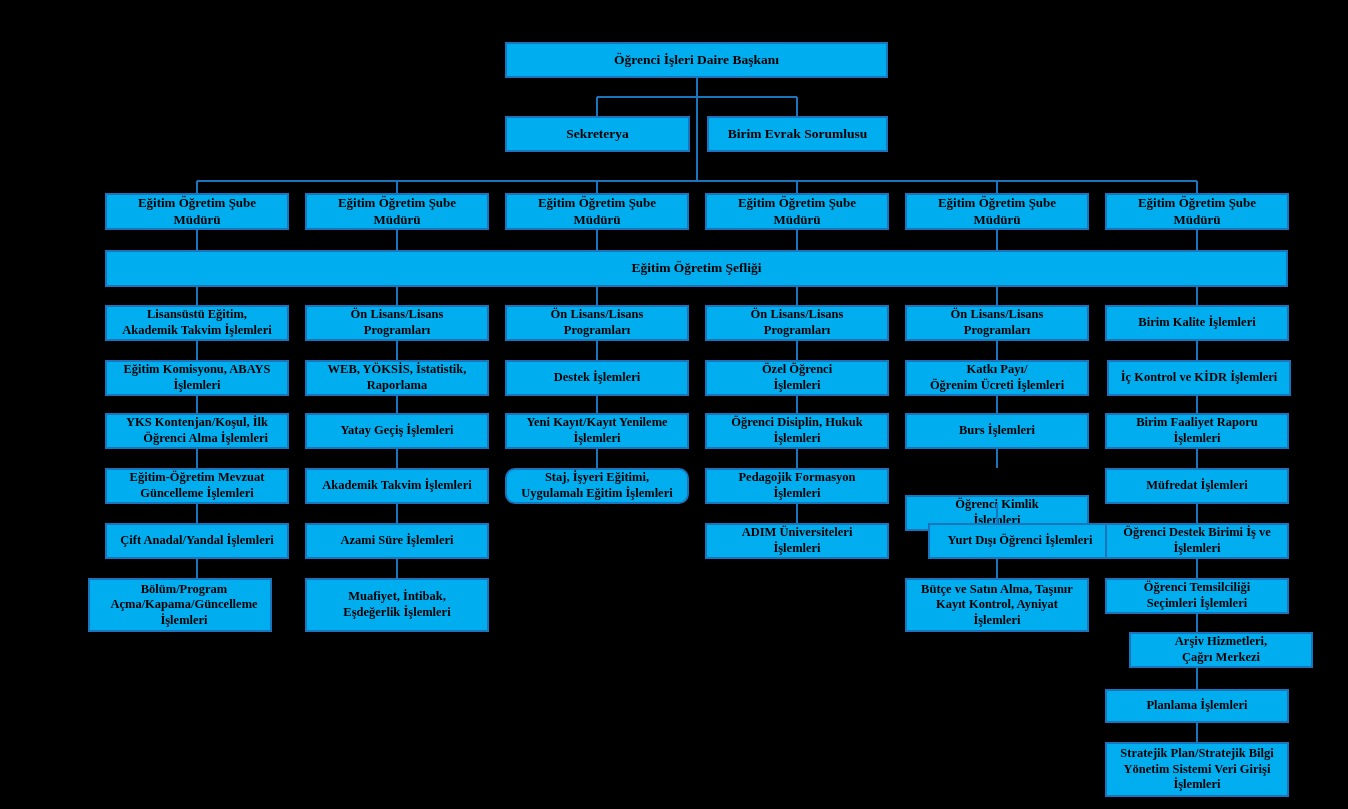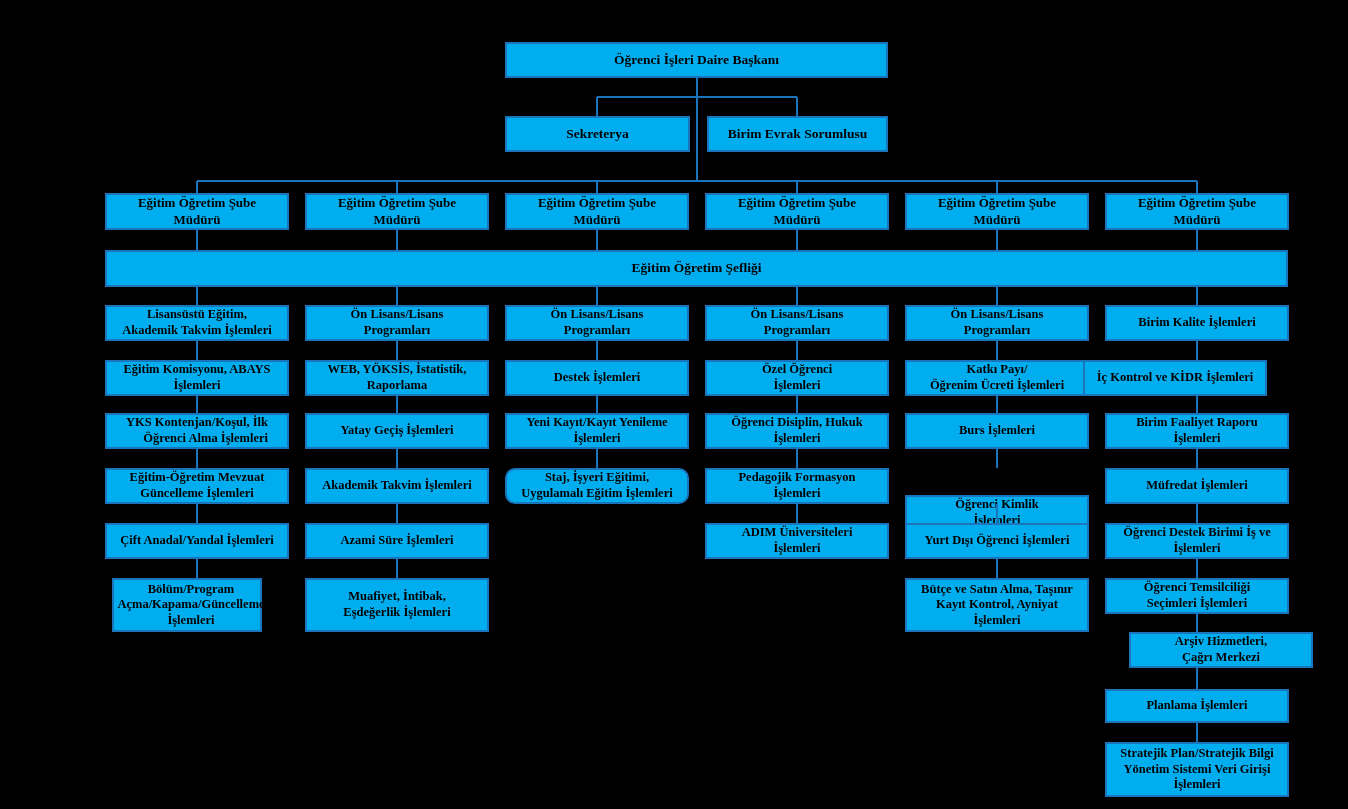--- a/index.html
+++ b/index.html
@@ -78,21 +78,21 @@
   <div>
       <div class="obox cell" style="left: 105px; top: 305px; width: 184px; height: 36px;"><span>Lisansüstü Eğitim,
 Akademik Takvim İşlemleri</span></div>
       <div class="obox cell" style="left: 105px; top: 360px; width: 184px; height: 36px;"><span>Eğitim Komisyonu, ABAYS
 İşlemleri</span></div>
       <div class="obox cell" style="left: 105px; top: 413px; width: 184px; height: 36px; text-align: right;"><span>YKS Kontenjan/Koşul, İlk
 Öğrenci Alma İşlemleri</span></div>
       <div class="obox cell" style="left: 105px; top: 468px; width: 184px; height: 36px;"><span>Eğitim-Öğretim Mevzuat
 Güncelleme İşlemleri</span></div>
       <div class="obox cell" style="left: 105px; top: 523px; width: 184px; height: 36px;"><span>Çift Anadal/Yandal İşlemleri</span></div>
-      <div class="obox cell" style="left: 112px; top: 578px; width: 150px; height: 54px; padding-left: 10px;"><span>Bölüm/Program
+      <div class="obox cell" style="left: 88px; top: 578px; width: 184px; height: 54px; padding-left: 10px;"><span>Bölüm/Program
 Açma/Kapama/Güncelleme
 İşlemleri</span></div>
       <div class="obox cell" style="left: 305px; top: 305px; width: 184px; height: 36px;"><span>Ön Lisans/Lisans
 Programları</span></div>
       <div class="obox cell" style="left: 305px; top: 360px; width: 184px; height: 36px;"><span>WEB, YÖKSİS, İstatistik,
 Raporlama</span></div>
       <div class="obox cell" style="left: 305px; top: 413px; width: 184px; height: 36px;"><span>Yatay Geçiş İşlemleri</span></div>
       <div class="obox cell" style="left: 305px; top: 468px; width: 184px; height: 36px;"><span>Akademik Takvim İşlemleri</span></div>
       <div class="obox cell" style="left: 305px; top: 523px; width: 184px; height: 36px;"><span>Azami Süre İşlemleri</span></div>
       <div class="obox cell" style="left: 305px; top: 578px; width: 184px; height: 54px;"><span>Muafiyet, İntibak,
@@ -114,26 +114,26 @@
 İşlemleri</span></div>
       <div class="obox cell" style="left: 705px; top: 523px; width: 184px; height: 36px;"><span>ADIM Üniversiteleri
 İşlemleri</span></div>
       <div class="obox cell" style="left: 905px; top: 305px; width: 184px; height: 36px;"><span>Ön Lisans/Lisans
 Programları</span></div>
       <div class="obox cell" style="left: 905px; top: 360px; width: 184px; height: 36px;"><span>Katkı Payı/
 Öğrenim Ücreti İşlemleri</span></div>
       <div class="obox cell" style="left: 905px; top: 413px; width: 184px; height: 36px;"><span>Burs İşlemleri</span></div>
       <div class="obox cell" style="left: 905px; top: 468px; width: 184px; height: 36px; margin-top: 27px;"><span>Öğrenci Kimlik
 İşlemleri</span></div>
-      <div class="obox cell" style="left: 905px; top: 523px; width: 184px; height: 36px; justify-content: center;"><span>Yurt Dışı Öğrenci İşlemleri</span></div>
+      <div class="obox cell" style="left: 928px; top: 523px; width: 184px; height: 36px; justify-content: center;"><span>Yurt Dışı Öğrenci İşlemleri</span></div>
       <div class="obox cell" style="left: 905px; top: 578px; width: 184px; height: 54px;"><span>Bütçe ve Satın Alma, Taşınır
 Kayıt Kontrol, Ayniyat
 İşlemleri</span></div>
       <div class="obox cell" style="left: 1105px; top: 305px; width: 184px; height: 36px;"><span>Birim Kalite İşlemleri</span></div>
-      <div class="obox cell" style="left: 1083px; top: 360px; width: 184px; height: 36px; align-items: center;"><span>İç Kontrol ve KİDR İşlemleri</span></div>
+      <div class="obox cell" style="left: 1107px; top: 360px; width: 184px; height: 36px; align-items: center;"><span>İç Kontrol ve KİDR İşlemleri</span></div>
       <div class="obox cell" style="left: 1105px; top: 413px; width: 184px; height: 36px;"><span>Birim Faaliyet Raporu
 İşlemleri</span></div>
       <div class="obox cell" style="left: 1105px; top: 468px; width: 184px; height: 36px;"><span>Müfredat İşlemleri</span></div>
       <div class="obox cell" style="left: 1105px; top: 523px; width: 184px; height: 36px;"><span>Öğrenci Destek Birimi İş ve
 İşlemleri</span></div>
       <div class="obox cell" style="left: 1105px; top: 578px; width: 184px; height: 36px;"><span>Öğrenci Temsilciliği
 Seçimleri İşlemleri</span></div>
       <div class="obox cell" style="left: 1105px; top: 632px; width: 184px; height: 36px; margin-left: 24px;"><span>Arşiv Hizmetleri,
 Çağrı Merkezi</span></div>
       <div class="obox cell" style="left: 1105px; top: 689px; width: 184px; height: 34px;"><span>Planlama İşlemleri</span></div>

